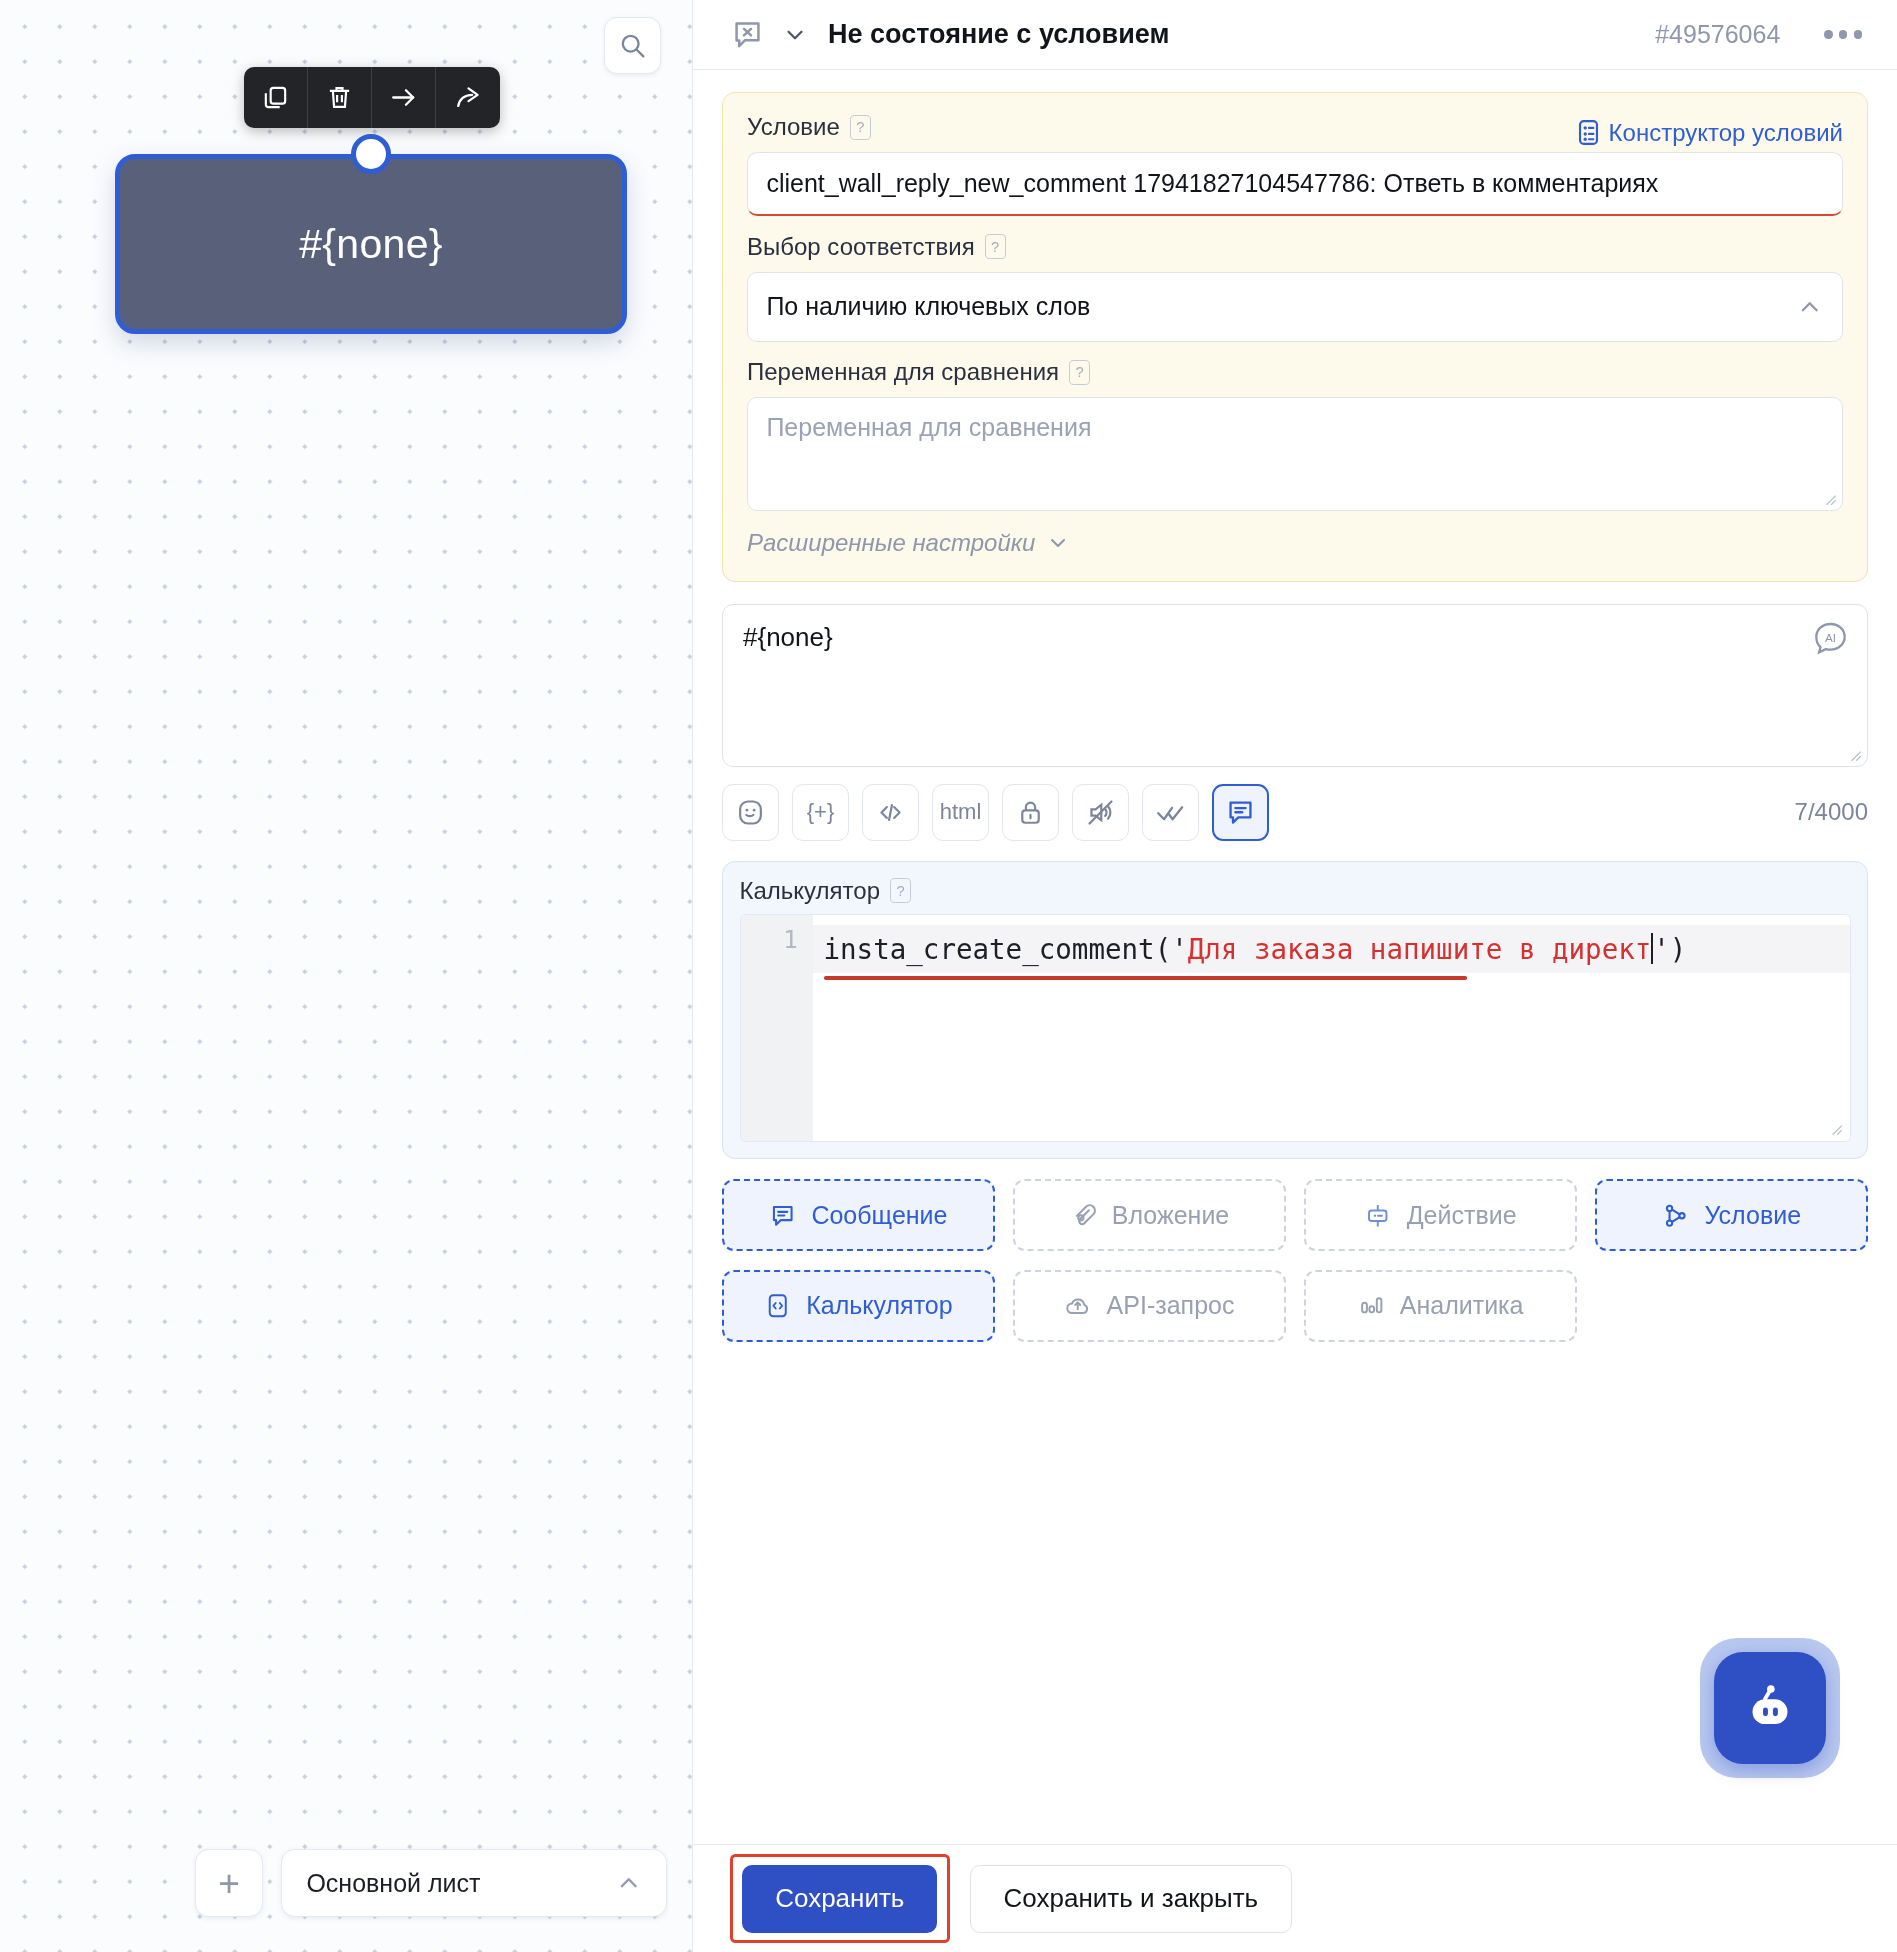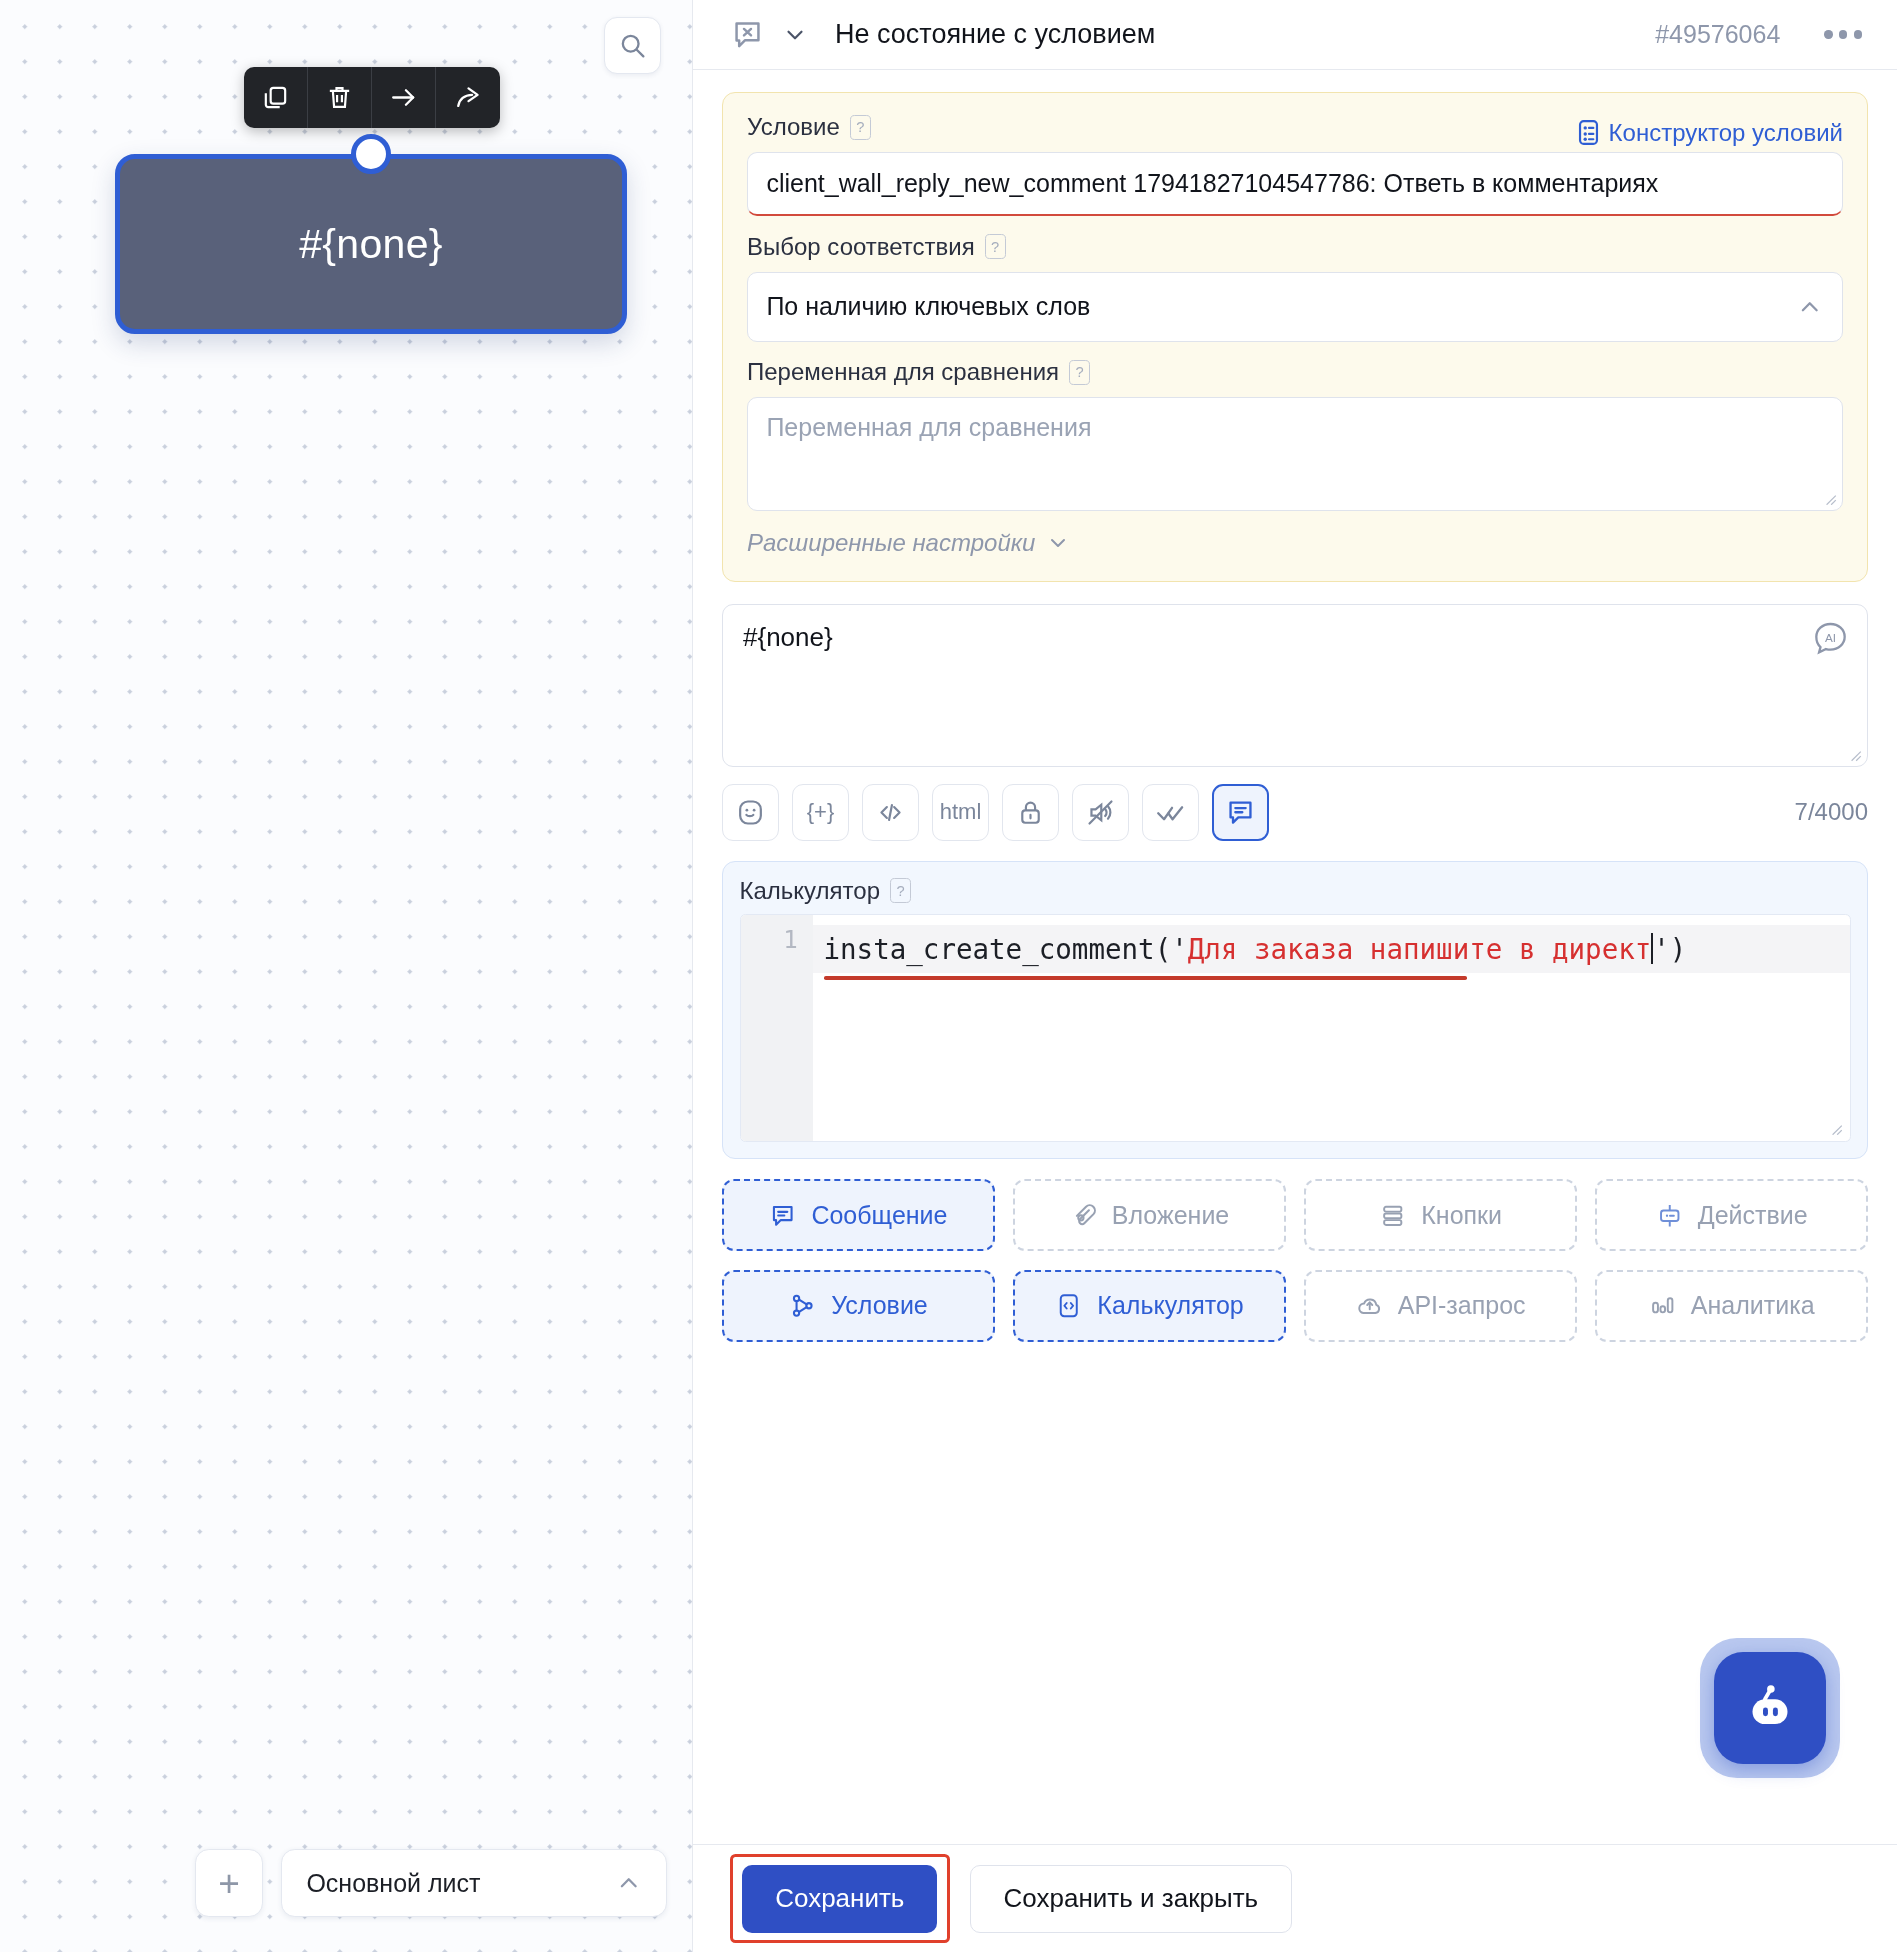--- a/index.html
+++ b/index.html
@@ -79,21 +79,21 @@
 
   
   .panel { position: relative; width: 1204px; height: 1952px; background: #ffffff; display: flex; flex-direction: column; }
 
   .panel-head {
     height: 70px; display: flex; align-items: center;
     padding: 0 35px 0 37px; gap: 16.5px;
     border-bottom: 1.8px solid #e6e9ef;
     flex: 0 0 70px;
   }
-  .panel-title { font-size: 27px; color: #11141b; margin-left: 11px; }
+  .panel-title { font-size: 27px; color: #11141b; margin-left: 4px; font-weight: bold; }
   .panel-id { margin-left: auto; font-size: 25px; color: #8e97ab; }
   .dots-btn { margin-left: 27.5px; display: flex; gap: 6.4px; }
   .dots-btn i { width: 8.3px; height: 8.3px; border-radius: 50%; background: #8e97ab; display: block; }
 
   .panel-body { flex: 1 1 auto; padding: 22px 29px 0 29px; overflow: hidden; }
 
   
   .cond-card {
     background: #fdfaec; border: 1.8px solid #f2e4ae;
     border-radius: 13px; padding: 20px 24px 24px 24px;
@@ -490,28 +490,20 @@
           </svg>
           <span>Сообщение</span>
         </div>
         <div class="chip">
           <svg width="27.5" height="27.5" viewBox="0 0 24 24" fill="none" stroke="#98a1b2" stroke-width="1.8">
             <path d="M16.5 7.2L8.8 14.9a2.6 2.6 0 0 0 3.7 3.7l8-8a4.6 4.6 0 0 0-6.5-6.5l-8 8" stroke-linecap="round"></path>
               <circle cx="9.5" cy="13.8" r="2.3"></circle>
           </svg>
           <span>Вложение</span>
         </div>
-        <div class="chip">
-          <svg width="27.5" height="27.5" viewBox="0 0 24 24" fill="none" stroke="#98a1b2" stroke-width="1.7">
-            <rect x="4.5" y="4.2" width="15" height="4.2" rx="1.6"></rect>
-              <rect x="4.5" y="10" width="15" height="4.2" rx="1.6"></rect>
-              <rect x="4.5" y="15.8" width="15" height="4.2" rx="1.6"></rect>
-          </svg>
-          <span>Кнопки</span>
-        </div>
         <div class="chip icon-blue">
           <svg width="27.5" height="27.5" viewBox="0 0 24 24" fill="none" stroke="#6f8fd8" stroke-width="1.7">
             <rect x="4.4" y="7.4" width="15.2" height="9.2" rx="2.2"></rect>
               <line x1="12" y1="2.6" x2="12" y2="7.4"></line>
               <line x1="12" y1="16.6" x2="12" y2="21.4"></line>
             <circle cx="9.6" cy="12" r="1" fill="#6f8fd8" stroke="none"></circle>
               <line x1="12.2" y1="12" x2="15.6" y2="12" stroke-linecap="round"></line>
           </svg>
           <span>Действие</span>
         </div>

